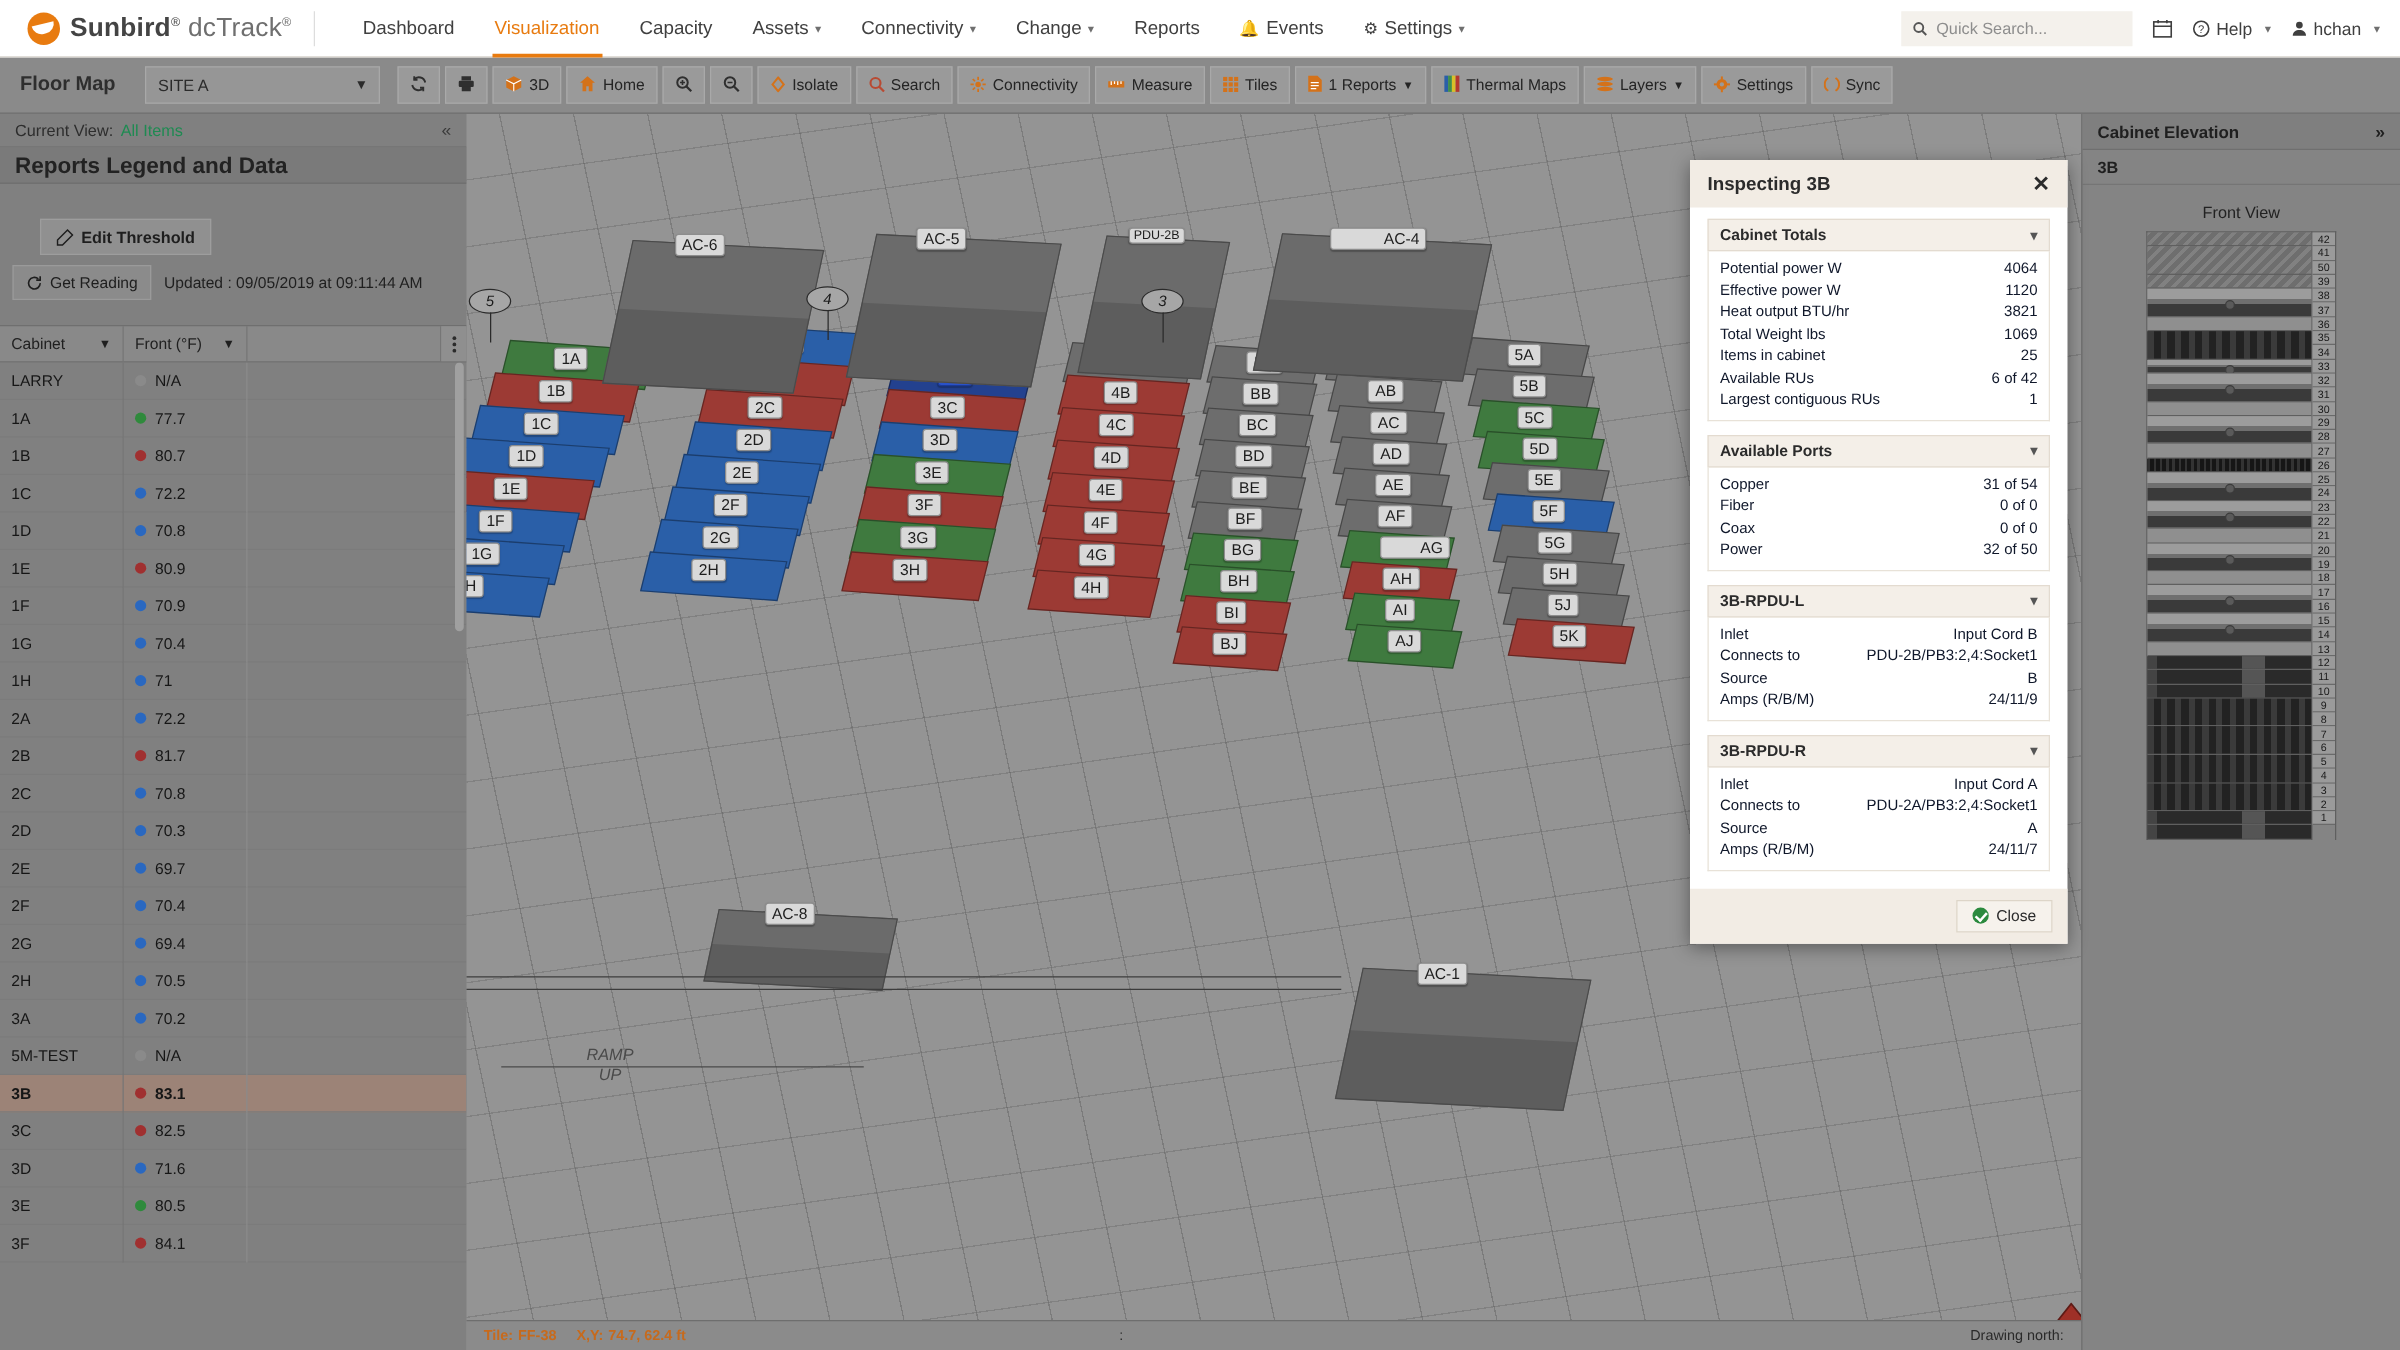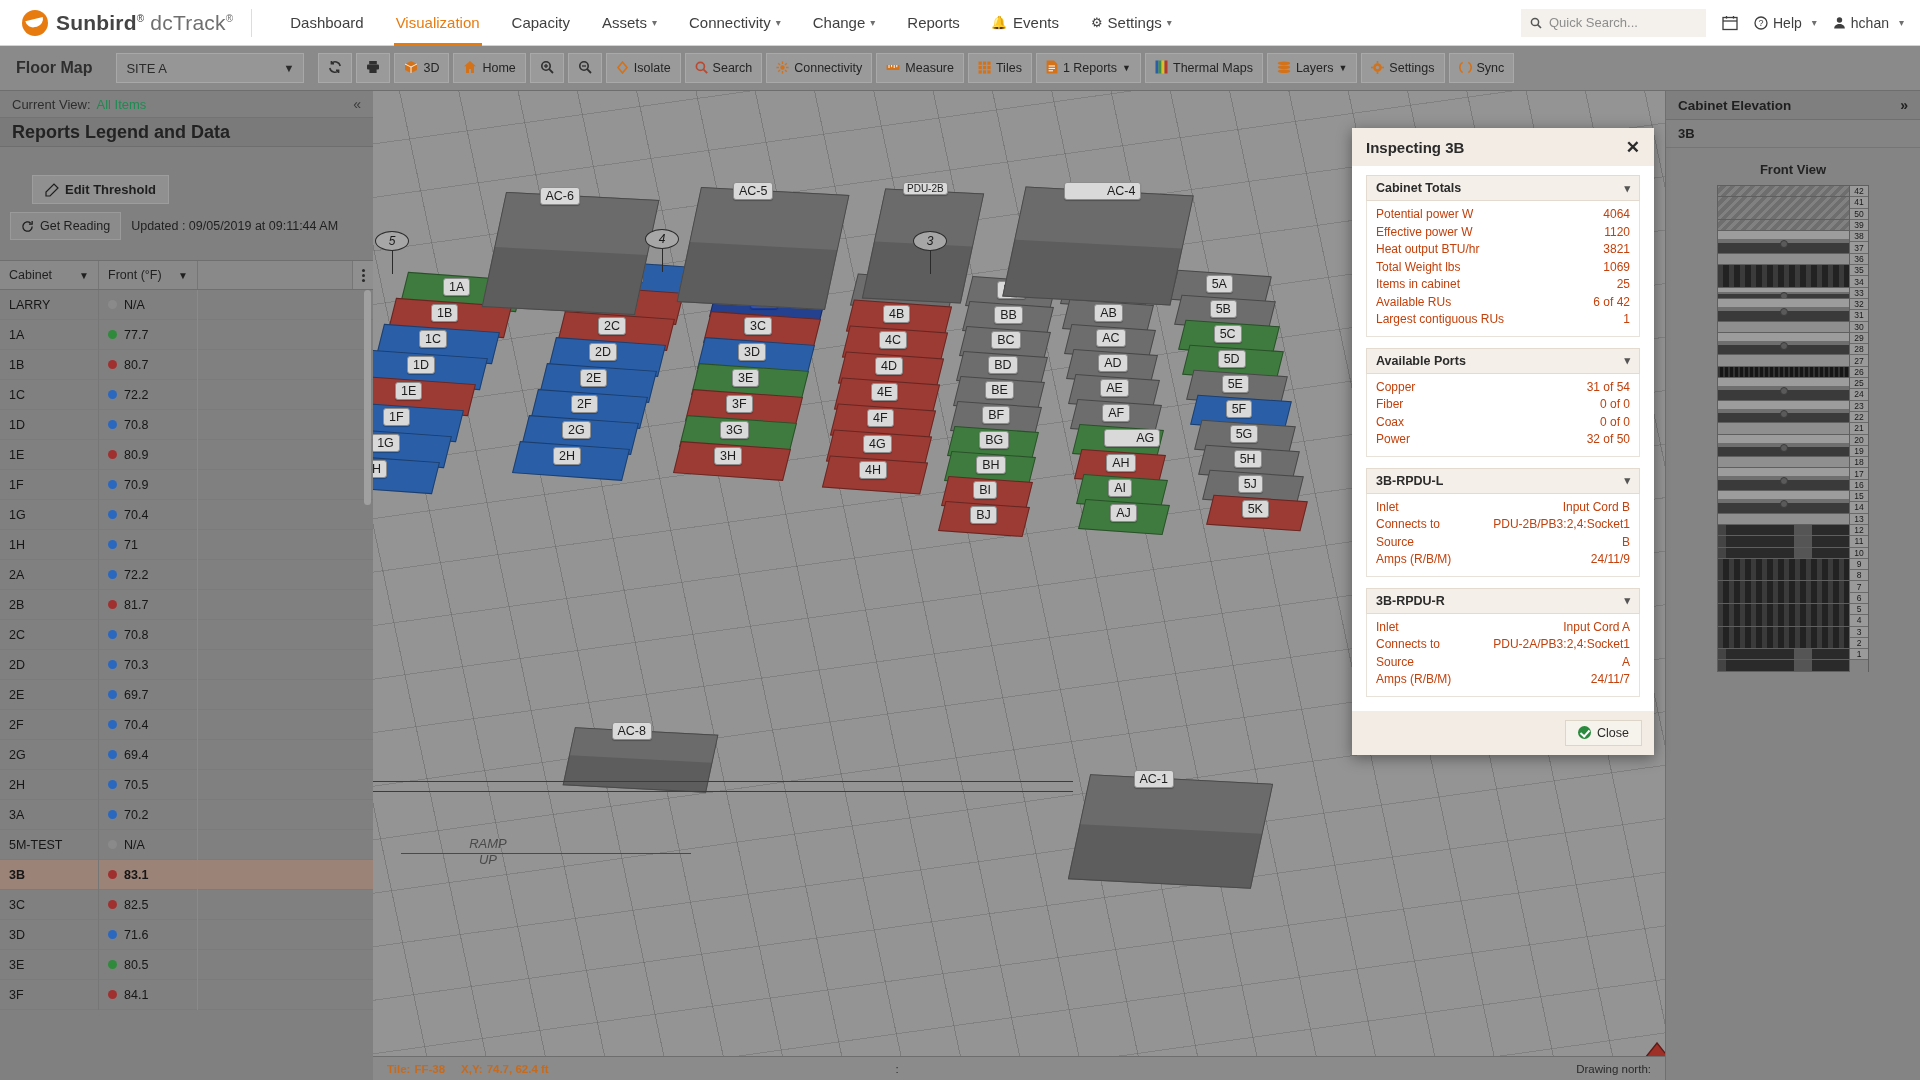--- a/index.html
+++ b/index.html
@@ -150,39 +150,39 @@
     padding: 0 14px; }
   .ip-title { font-size: 15px; font-weight: bold; color: #2b2b2b; }
   .ip-x { margin-left: auto; font-size: 17px; color: #2b2b2b; cursor: pointer; line-height: 1; font-weight: bold; }
   .ip-body { padding: 9px 14px 14px 14px; }
   .sect-hdr { background: #f4efe8; border: 1px solid #e3dbd0; height: 26px; display: flex;
     align-items: center; padding: 0 9px; font-size: 12.5px; font-weight: bold; color: #2b2b2b;
     cursor: pointer; margin-top: 11px; }
   .sect-hdr:first-child { margin-top: 0; }
   .sect-hdr .cv { margin-left: auto; font-size: 11px; color: #555; }
   .sect-body { border: 1px solid #e8e2d8; border-top: none; padding: 5px 9px 7px 9px; }
-  .krow { display: flex; font-size: 12px; color: #c2410c; line-height: 17.5px; }
+  .krow { display: flex; font-size: 12px; color: #0f172a; line-height: 17.5px; }
   .krow .v { margin-left: auto; text-align: right; }
   .ip-foot { background: #f2ece4; padding: 9px 12px; display: flex; justify-content: flex-end; }
   .close-btn { background: #f6f2ec; border: 1px solid #ddd5c8; padding: 5px 12px; font-size: 12.5px;
     color: #2b2b2b; display: inline-flex; align-items: center; gap: 6px; cursor: pointer; }
   .chk { width: 13px; height: 13px; border-radius: 50%; background: #2b8a3e; position: relative; flex: none; }
   .chk::after { content: ""; position: absolute; left: 3.5px; top: 2px; width: 4px; height: 7px;
     border: solid #fff; border-width: 0 2px 2px 0; transform: rotate(42deg); }
 
   
   #right { position: absolute; right: 0; top: 91px; width: 255px; bottom: 0;
     background: #848484; z-index: 45; border-left: 1px solid #6f6f6f; }
   .rp-head { height: 29px; display: flex; align-items: center; padding: 0 12px;
     font-size: 13.5px; font-weight: bold; color: #1f1f1f; background: #7f7f7f;
     border-bottom: 1px solid #6f6f6f; }
   .rp-head .exp { margin-left: auto; cursor: pointer; font-size: 14px; }
   .rp-sub { height: 28px; display: flex; align-items: center; padding: 0 12px;
     font-size: 13px; font-weight: bold; color: #1f1f1f; border-bottom: 1px solid #757575; }
-  .fv-title { text-align: center; font-size: 13px; font-weight: bold; color: #222;
+  .fv-title { text-align: center; font-size: 13px; font-weight: normal; color: #222;
     margin: 14px 0 8px 0; }
   .elev { margin: 0 auto; width: 152px; display: flex; }
   .elev-col { flex: 1; border: 1px solid #5f5f5f; border-bottom: none; }
   .ru-col { width: 19px; border: 1px solid #5f5f5f; border-bottom: none; border-left: none; }
   .ru { height: 11.3px; font-size: 8.5px; color: #1a1a1a; display: flex; align-items: center;
     justify-content: center; border-bottom: 1px solid #6a6a6a; background: #9a9a9a; }
   .slot { border-bottom: 1px solid #5f5f5f; position: relative; overflow: hidden; }
   .slot.empty { background: #8f8f8f; }
   .slot.blank { background: #6e6e6e;
     background-image: repeating-linear-gradient(-45deg, rgba(255,255,255,.13) 0 3px, transparent 3px 7px); }

